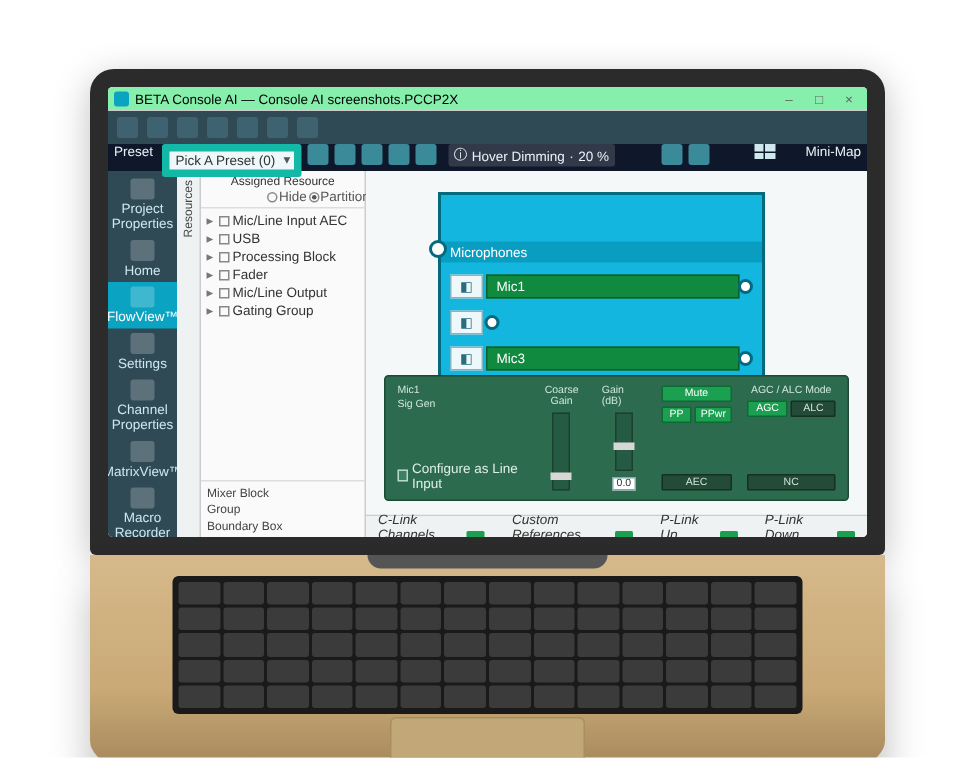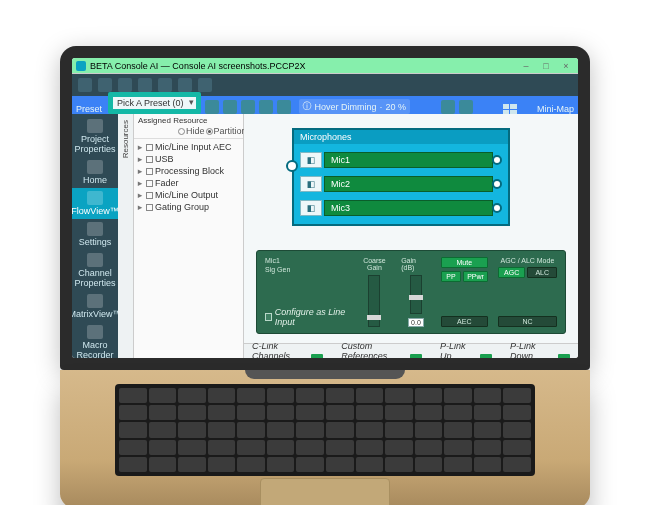--- a/index.html
+++ b/index.html
@@ -14,69 +14,69 @@
 .trackpad{position:absolute;bottom:10px;left:50%;transform:translateX(-50%);width:130px;height:32px;background:#c2a878;border:1px solid #a88f60;border-radius:4px;}
 
 .titlebar{height:16px;background:#86efac;border-bottom:1px solid #ccc;display:flex;align-items:center;padding:0 4px;gap:4px;}
 .appicon{width:10px;height:10px;background:#0aa3c2;border-radius:2px;}
 .titlebar .spacer{flex:1;}
 .winbtn{width:16px;text-align:center;color:#666;}
 
 .ribbon{height:22px;background:#2f4a55;display:flex;align-items:center;gap:6px;padding:0 6px;color:#cfe7ee;}
 .ribbon .ico{width:14px;height:14px;background:#3f6270;border-radius:2px;display:flex;align-items:center;justify-content:center;}
 
-.toolbar2{height:18px;background:#3b82f6;display:flex;align-items:flex-end;gap:4px;padding:0 4px;color:#e6f4f7;}
+.toolbar2{height:18px;background:#0f172a;display:flex;align-items:flex-start;gap:4px;padding:0 4px;color:#e6f4f7;}
 .preset-label{color:#e6f4f7;margin-right:2px;}
 .preset-sel{background:#eef7f9;color:#333;border:5px solid #14b8a6;border-radius:2px;padding:1px 12px 1px 4px;position:relative;}
 .preset-sel:after{content:"▾";position:absolute;right:2px;top:0;color:#555;}
 .tbtn{width:14px;height:14px;background:#3b8a9a;border-radius:2px;}
 .zoom-info{display:flex;align-items:center;gap:3px;margin-left:4px;padding:1px 4px;background:rgba(255,255,255,.15);border-radius:2px;}
 .minimap-btn{display:flex;align-items:center;gap:20px;margin-left:auto;}
 .mm-grid{width:14px;height:10px;display:grid;grid-template-columns:1fr 1fr;grid-template-rows:1fr 1fr;gap:1px;}
 .mm-grid span{background:#cfe7ee;}
 
 .body{flex:1;display:flex;min-height:0;}
 
 .leftnav{width:46px;background:#2f4a55;display:flex;flex-direction:column;align-items:center;padding-top:2px;gap:0;}
 .nav-item{width:100%;padding:3px 0;display:flex;flex-direction:column;align-items:center;gap:1px;color:#cfe7ee;font-size:7px;text-align:center;}
 .nav-item.active{background:#0aa3c2;color:#fff;}
 .nav-ico{width:16px;height:14px;background:rgba(255,255,255,.22);border-radius:2px;}
 
 .res-col{width:16px;background:#eef2f3;border-right:1px solid #ccc;display:flex;align-items:flex-start;justify-content:center;}
 .res-col span{writing-mode:vertical-rl;transform:rotate(180deg);font-size:8px;color:#444;margin-top:6px;}
 
 .res-panel{width:110px;background:#fafafa;border-right:1px solid #ccc;display:flex;flex-direction:column;}
-.res-head{border-bottom:1px solid #ddd;padding:2px 4px;}
+.res-head{border-bottom:1px solid #ddd;padding:2px 4px;text-align:center;}
 .res-filters{display:flex;gap:1px;margin-top:1px;margin-left:40px;}
 .res-filters label{display:flex;align-items:center;gap:1px;font-size:7px;color:#555;}
 .radio{width:7px;height:7px;border:1px solid #888;border-radius:50%;display:inline-block;position:relative;}
 .radio.on:after{content:"";position:absolute;inset:1px;background:#555;border-radius:50%;}
 .tree{flex:1;overflow:hidden;padding:2px 0;}
 .tree-item{display:flex;align-items:center;gap:2px;padding:1px 2px;color:#333;}
 .tree-item .exp{width:8px;color:#777;text-align:center;}
 .tree-item .bullet{width:7px;height:7px;border:1px solid #888;}
 .foot-list{border-top:1px solid #ddd;padding:2px 4px;color:#444;}
 .foot-list div{padding:1px 0;font-size:8px;}
 
 .canvas-wrap{flex:1;display:flex;flex-direction:column;min-width:0;}
 .canvas{flex:1;background:#f4f8f9;position:relative;overflow:hidden;}
 
 .mic-group{position:absolute;left:48px;top:14px;width:218px;border:2px solid #046b7f;background:#13b6df;}
-.mic-title{background:#0a9dc2;color:#fff;padding:2px 6px;font-size:9px;}
+.mic-title{background:#0a9dc2;color:#fff;padding:2px 6px;font-size:9px;margin-top:31px;}
 .mic-rows{padding:8px 6px 8px 6px;display:flex;flex-direction:column;gap:8px;}
 .mic-row{display:flex;align-items:center;}
 .mic-ico{width:22px;height:16px;background:#eef7f9;border:1px solid #7fb8c4;margin-right:2px;display:flex;align-items:center;justify-content:center;color:#2a6e7d;}
 .mic-bar{flex:1;height:16px;background:#0f8a3e;border:1px solid #0a5e2a;color:#fff;display:flex;align-items:center;padding-left:6px;}
 .mic-port{width:10px;height:10px;border:2px solid #046b7f;border-radius:50%;background:#fff;margin-left:-1px;}
 .gear-port{position:absolute;left:-8px;top:30px;width:12px;height:12px;border-radius:50%;background:#fff;border:2px solid #046b7f;}
 
 .dsp{position:absolute;left:12px;top:136px;right:12px;height:84px;background:#2d6b4f;border:1px solid #1d4a36;border-radius:3px;color:#dfeee6;display:flex;gap:10px;padding:6px 8px;overflow:hidden;}
 .dsp-col{display:flex;flex-direction:column;gap:2px;}
 .dsp-label{font-size:7px;color:#cfe6da;}
-.chk{display:flex;align-items:center;gap:3px;font-size:7px;margin-top:4px;font-style:italic;}
+.chk{display:flex;align-items:center;gap:3px;font-size:7px;margin-top:4px;}
 .chkbox{width:8px;height:8px;border:1px solid #b9d8c9;background:#3f8063;}
 .vslider{width:12px;flex:1;background:#255a43;border:1px solid #1b4030;position:relative;margin-top:2px;}
 .vslider .thumb{position:absolute;left:-2px;right:-2px;height:5px;background:#d7d7d7;}
 .readout{margin-top:2px;background:#fff;color:#333;font-size:7px;padding:0 2px;text-align:center;border:1px solid #8aa;}
 .greenbtn{background:#1aa050;border:1px solid #0c6b32;color:#fff;font-size:7px;padding:1px 3px;text-align:center;border-radius:1px;}
 .darkbtn{background:#244a38;border:1px solid #14301f;color:#cfe6da;font-size:7px;padding:1px 4px;text-align:center;border-radius:1px;}
 .btnrow{display:flex;gap:2px;}
 
 .statusbar{height:15px;background:#eef2f3;border-top:1px solid #ccc;display:flex;align-items:center;gap:18px;padding:0 8px;color:#333;font-size:8px;}
 .stat{display:flex;align-items:flex-end;gap:14px;font-style:italic;}
@@ -215,36 +215,40 @@
                 <span class="exp">▸</span>
                 <span class="bullet"></span>
                 <span>Mic/Line Output</span>
               </div>
               <div class="tree-item">
                 <span class="exp">▸</span>
                 <span class="bullet"></span>
                 <span>Gating Group</span>
               </div>
             </div>
+          <div class="foot-list" id="res-foot">
+              <div>Mixer Block</div>
+              <div>Group</div>
+              <div>Boundary Box</div>
+            </div>
         </div>
 
         <div class="canvas-wrap">
           <div class="canvas">
             <div class="mic-group">
               <span class="gear-port"></span>
               <div class="mic-title">Microphones</div>
               <div class="mic-rows" id="mic-rows">
                   <div class="mic-row">
                     <span class="mic-ico">◧</span>
                     <span class="mic-bar">Mic1</span>
                     <span class="mic-port"></span>
                   </div>
                   <div class="mic-row">
                     <span class="mic-ico">◧</span>
-                    <span class="mic-bar">Mic2</span>
                     <span class="mic-port"></span>
                   </div>
                   <div class="mic-row">
                     <span class="mic-ico">◧</span>
                     <span class="mic-bar">Mic3</span>
                     <span class="mic-port"></span>
                   </div>
                 </div>
             </div>
 

